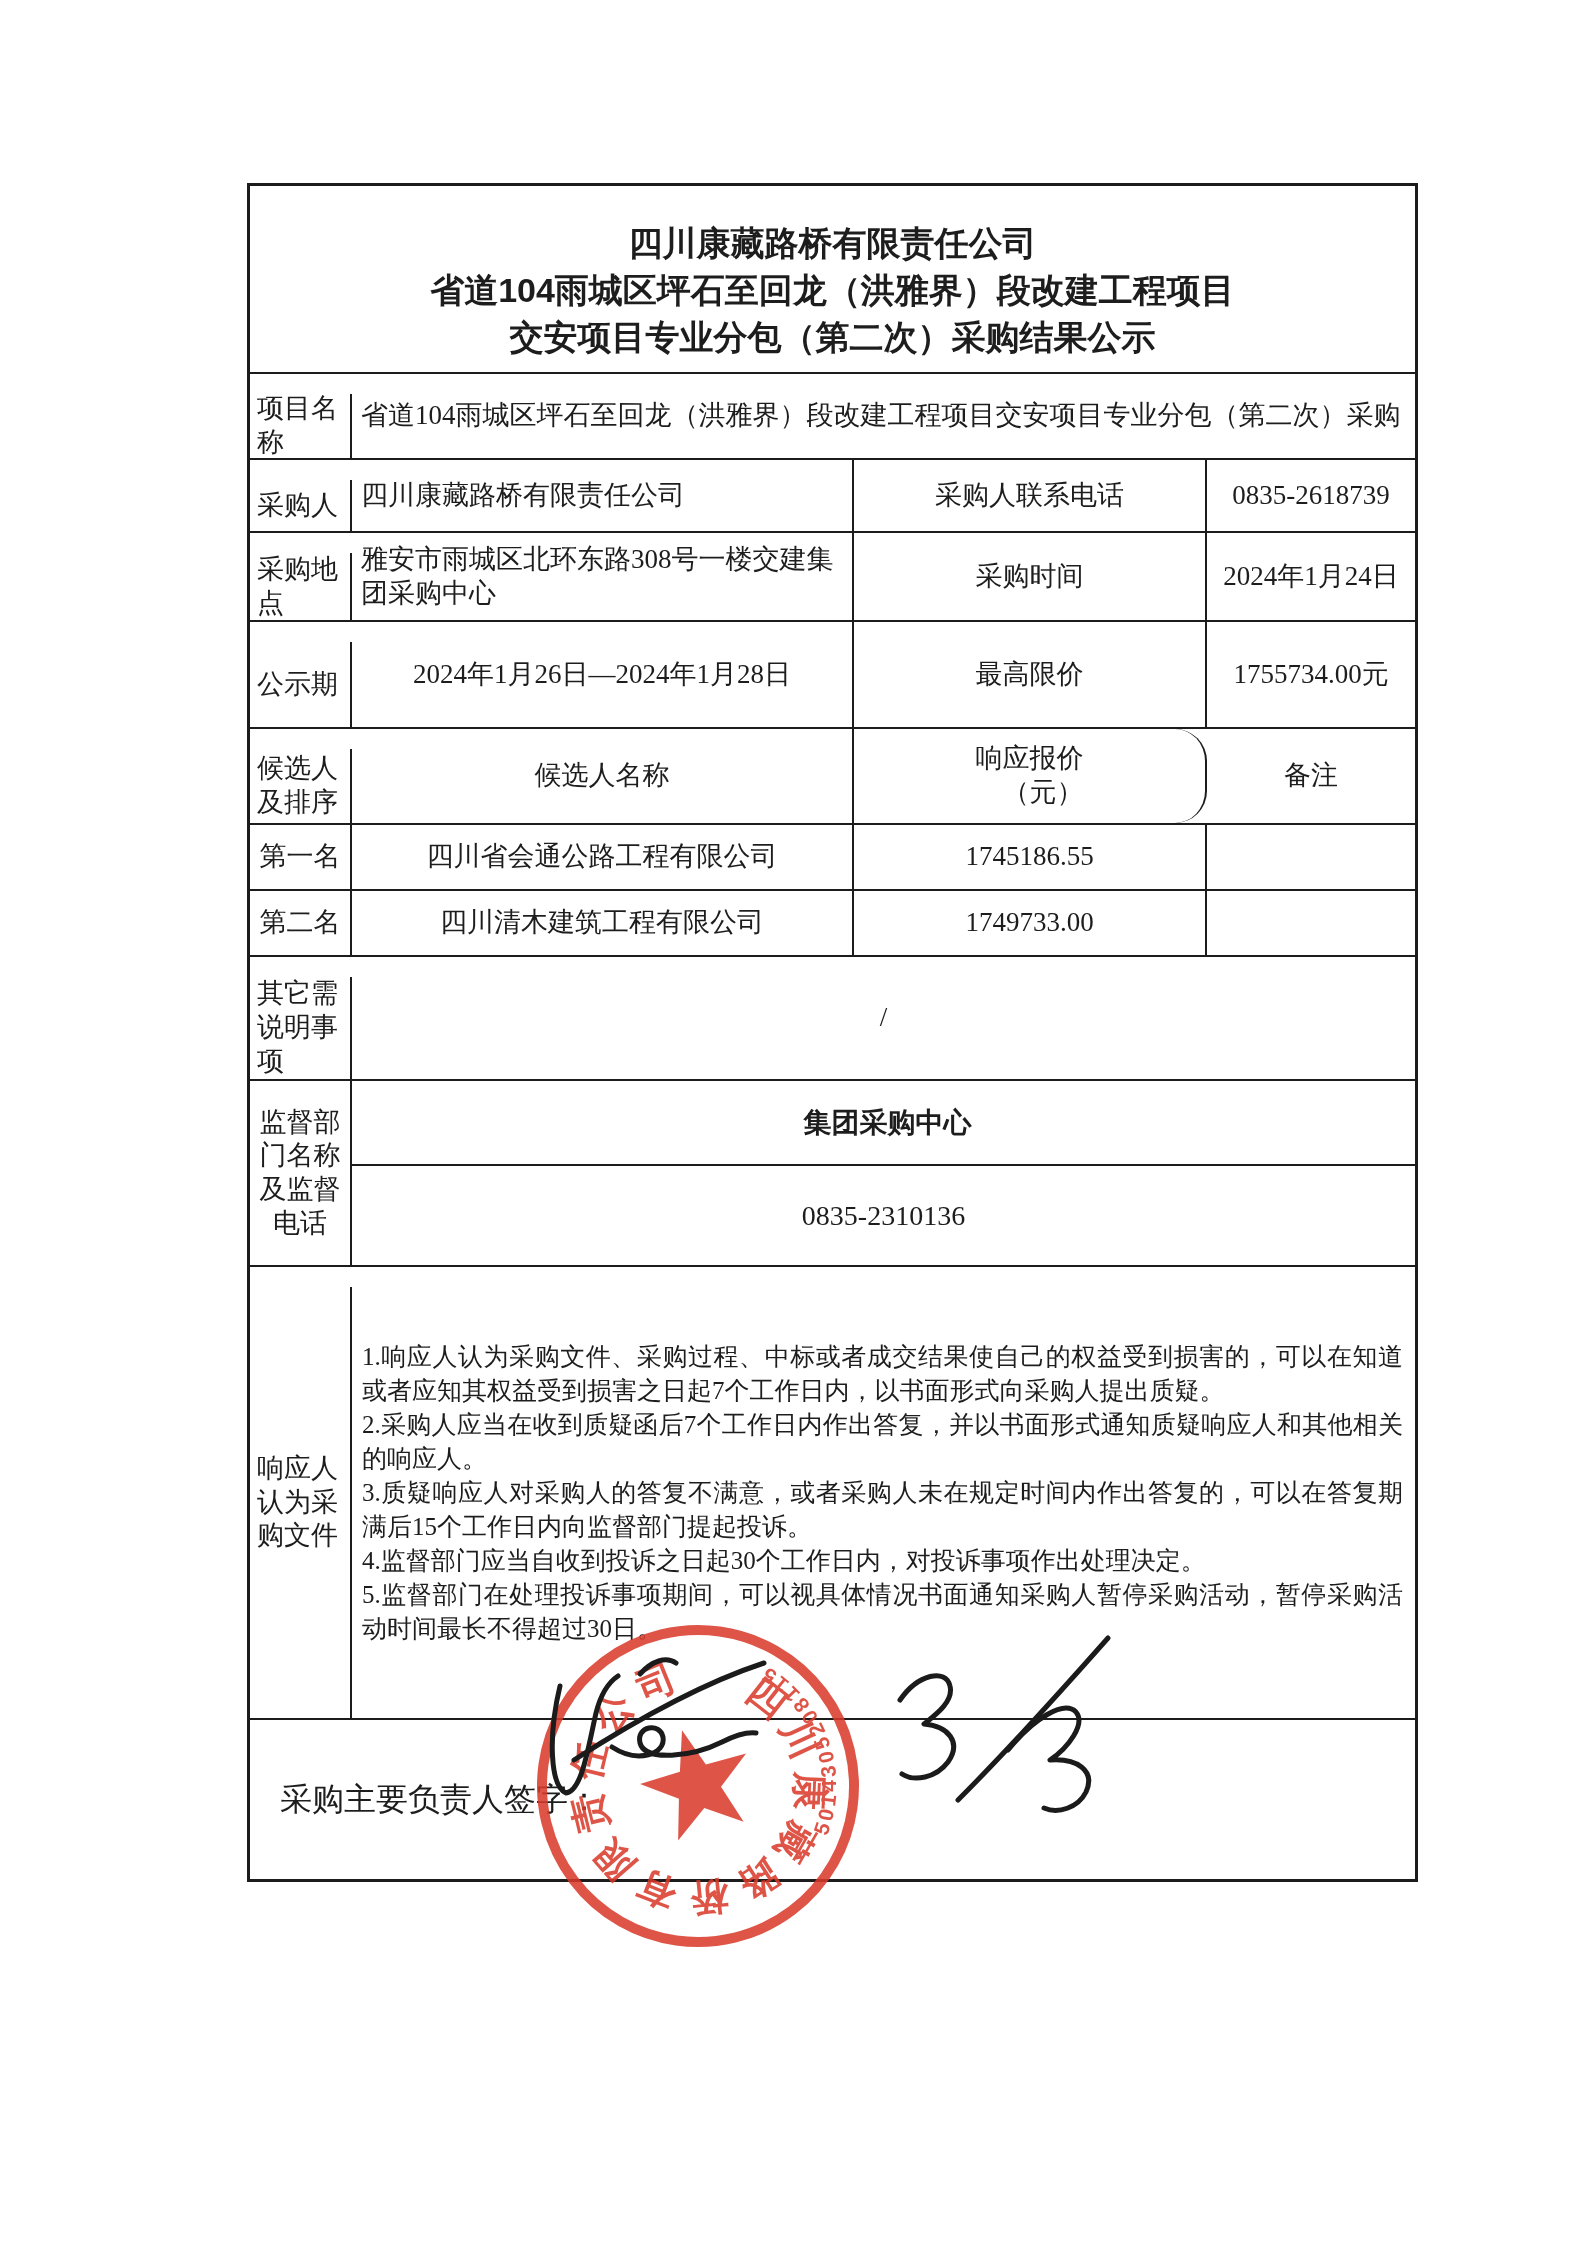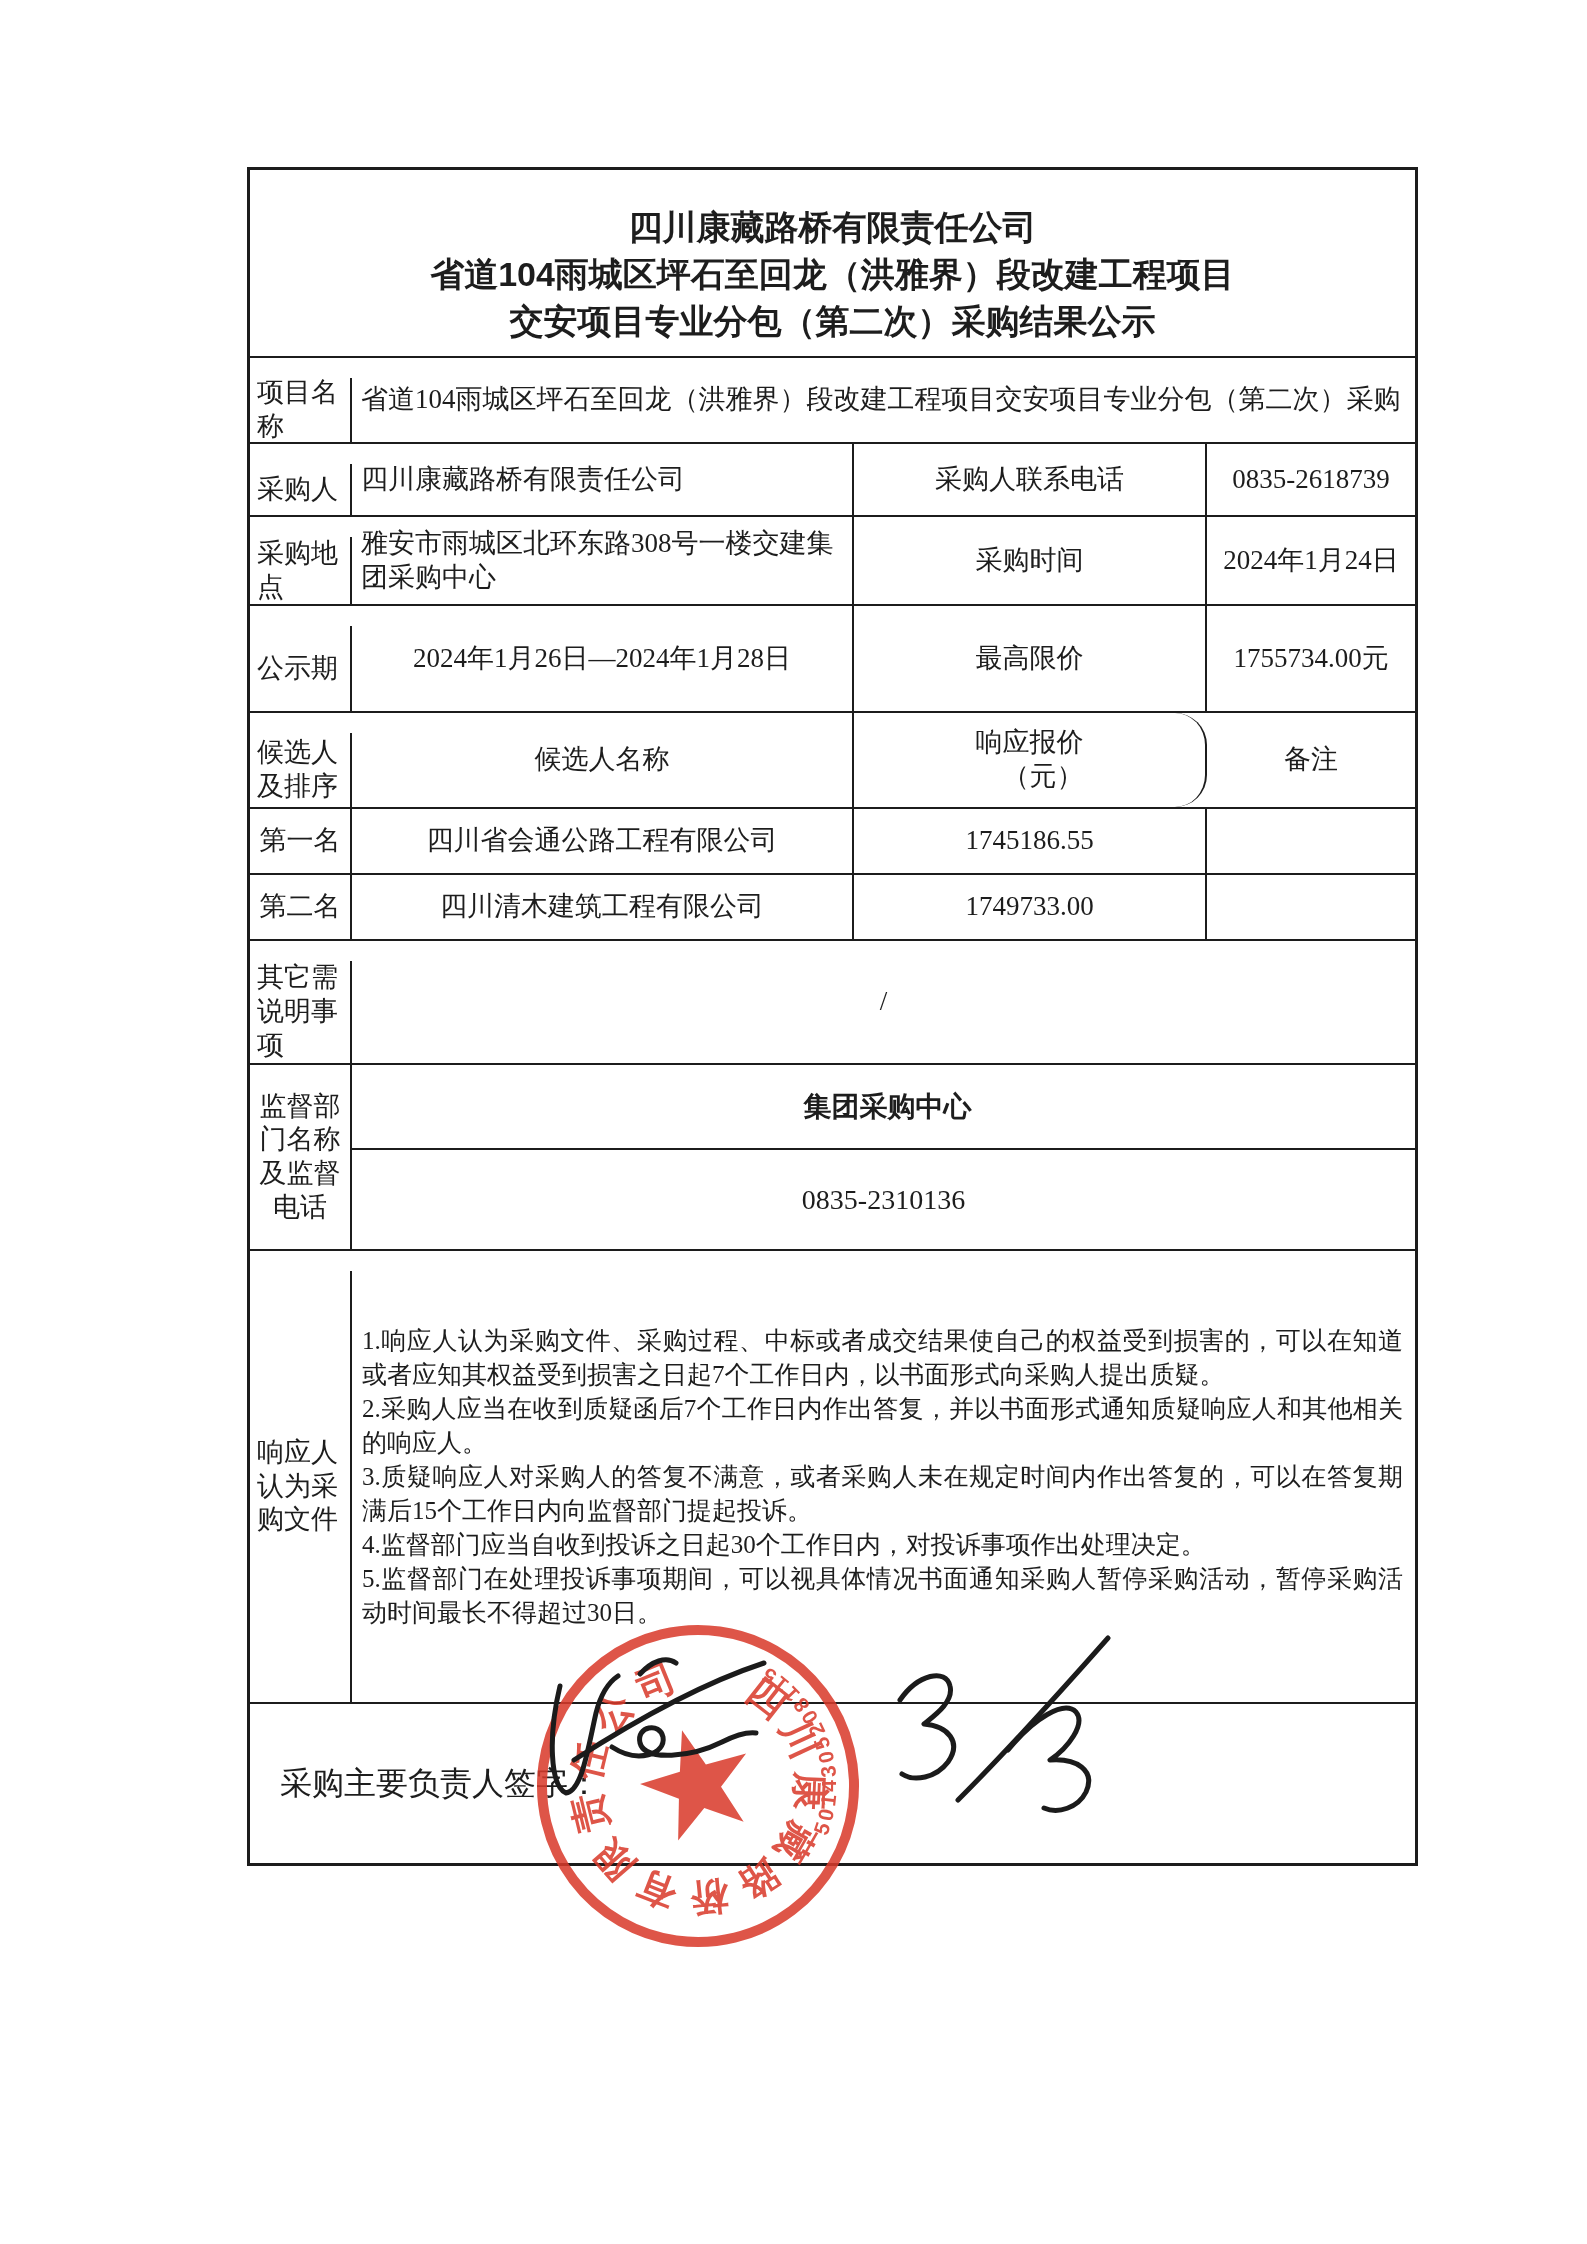--- a/index.html
+++ b/index.html
@@ -5,21 +5,21 @@
   html,body{margin:0;padding:0;background:#9a9a9a;}
   .page{
     position:relative;
     width:1587px;height:2244px;
     background:#ffffff;
     font-family:"Liberation Serif","DejaVu Serif",serif;
     color:#1d1d1d;
     overflow:hidden;
   }
   .doc-table{
-    position:absolute;left:247px;top:167px;width:1171px;
+    position:absolute;left:247px;top:183px;width:1171px;
     border:3px solid #1c1c1c;
     box-sizing:border-box;
     background:transparent;
   }
   .row{display:flex;border-bottom:2px solid #1c1c1c;box-sizing:border-box;}
   .row:last-child{border-bottom:none;}
   .cell{
     box-sizing:border-box;
     display:flex;align-items:center;
     font-size:27px;line-height:1.25;

